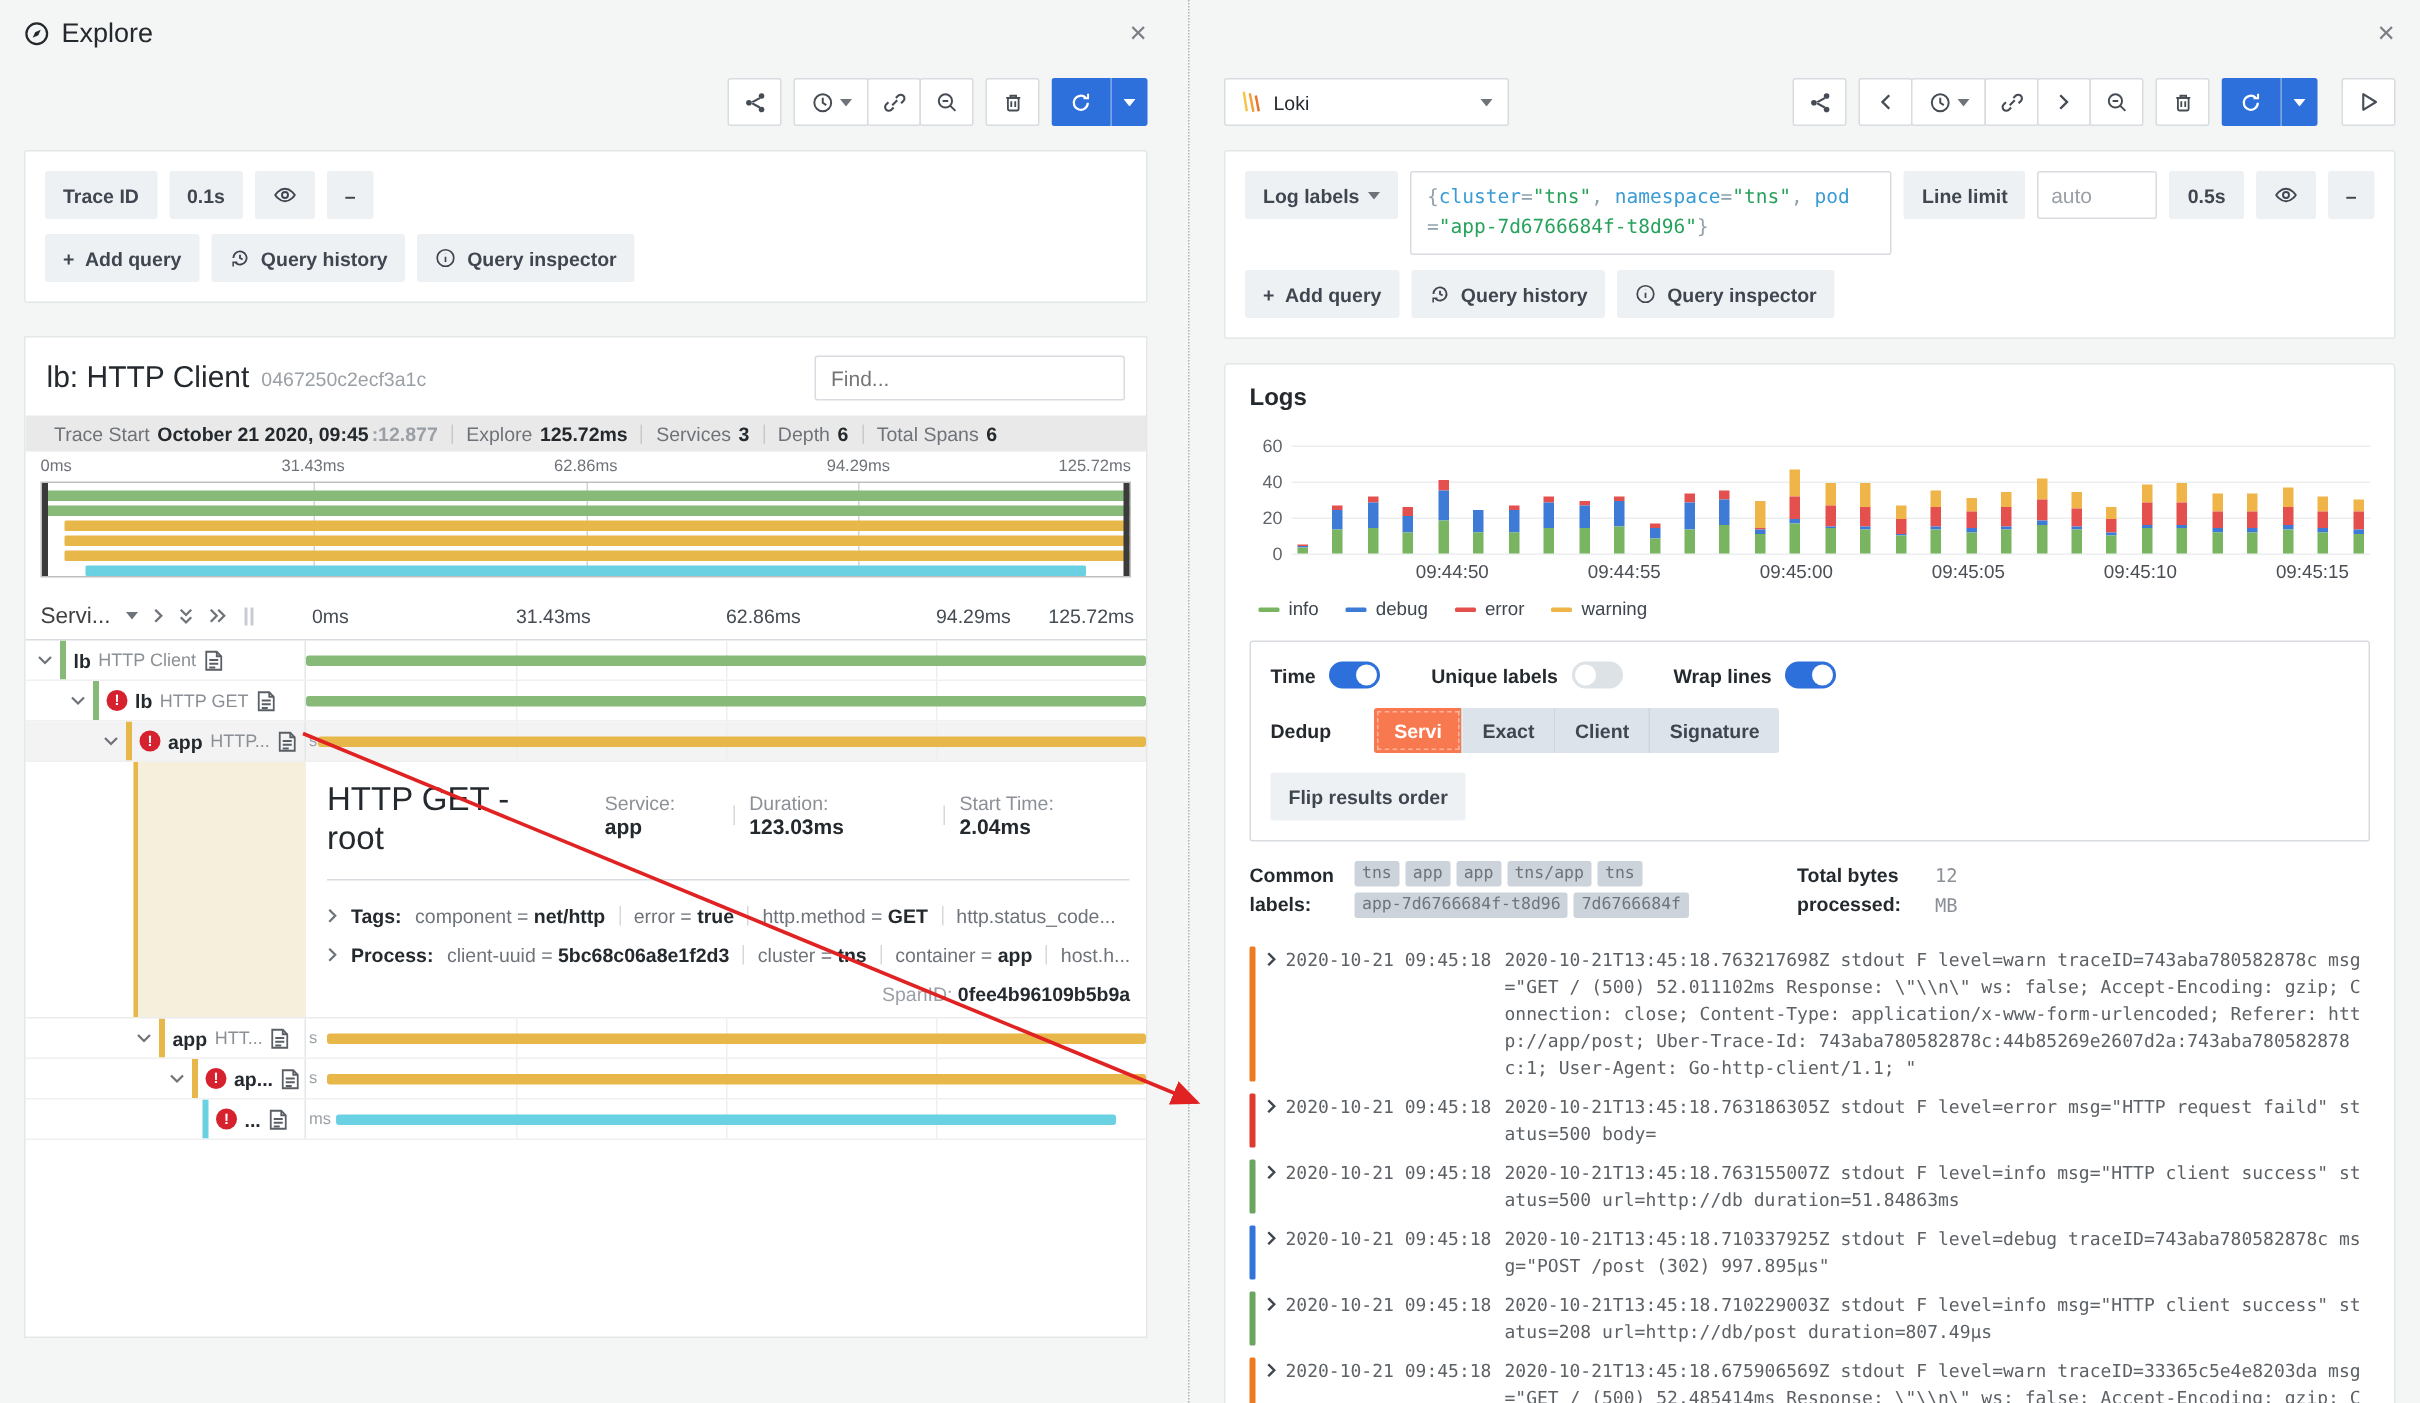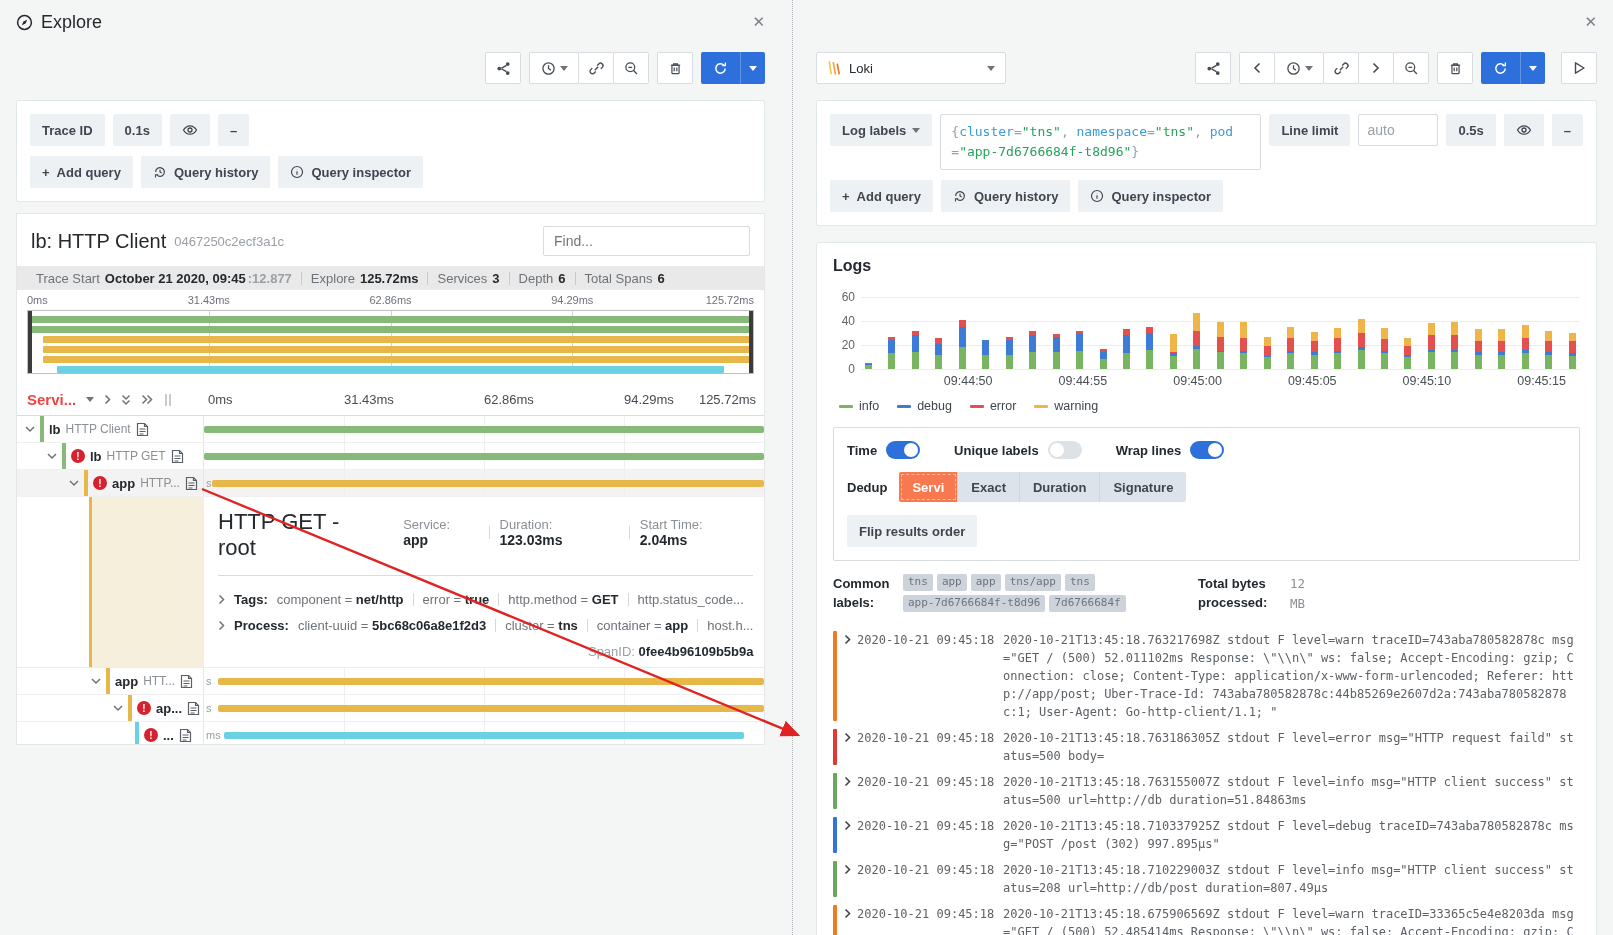--- a/index.html
+++ b/index.html
@@ -43,40 +43,40 @@
   .btn-sec { background:#eef1f4; border:none; border-radius:2px; height:32px; padding:0 12px;
     display:flex; align-items:center; gap:7px; color:#3f4650; font-weight:600; font-size:13px; cursor:pointer; }
   .logql-box { flex:1; min-height:54px; border:1px solid #d8dbe0; border-radius:2px; padding:7px 10px;
     font-family:"DejaVu Sans Mono", monospace; font-size:13px; line-height:20px; background:#fff; word-break:break-all; }
   .tok-key { color:#3a9bd5; } .tok-val { color:#27a25c; } .tok-punct { color:#8fa1aa; }
   .tok-op { color:#8fa1aa; } .tok-plain { color:#8fa1aa; }
   .lim-input { width:80px; height:32px; border:1px solid #d8dbe0; border-radius:2px; padding:0 8px;
     color:#1f2126; background:#fff; font-size:14px; }
   .lim-input::placeholder, .q-input::placeholder { color:#9aa0a6; }
   
-  .trace-card { background:#fff; border:1px solid #e4e7e8; margin:11px 16px 0; height:532px; overflow:hidden; }
+  .trace-card { background:#fff; border:1px solid #e4e7e8; margin:22px 16px 0; height:668px; overflow:hidden; }
   .trace-titlebar { display:flex; align-items:center; padding:12px 14px 10px; }
   .trace-title { font-size:20px; font-weight:500; color:#24292e; }
   .trace-id { font-size:13px; color:#9aa0a6; margin-left:8px; }
   .find-input { margin-left:auto; width:207px; height:30px; border:1px solid #d8dbe0; border-radius:2px; padding:0 10px; font-size:14px; }
   .summary-bar { background:#e9e9e9; display:flex; align-items:center; height:24px; padding:0 10px; gap:0; font-size:13px; color:#6e7379; }
   .summary-item { display:flex; gap:5px; align-items:center; padding:0 9px; }
   .summary-item b { color:#24292e; font-weight:700; }
   .summary-item .muted { color:#9aa0a6; font-weight:700; margin-left:-3px; }
   .summary-sep { width:1px; height:13px; background:#c9c9c9; }
   .axis-row { position:relative; height:18px; margin:2px 10px 0; font-size:11px; color:#6e7379; }
   .axis-row span { position:absolute; top:2px; }
   .minimap { position:relative; margin:0 10px; height:64px; border:1px solid #bfbfbf; background:#fff; }
   .mm-grid { position:absolute; top:0; bottom:0; width:1px; background:#d4d4d4; }
   .mm-handle { position:absolute; top:0; bottom:0; width:4px; background:#3b3b3b; }
   .mm-bar { position:absolute; height:7px; border-radius:1px; }
   
   .tree-header { display:flex; height:32px; border-bottom:1px solid #d8dbe0; align-items:center; margin-top:10px; }
   .tree-header-left { width:187px; display:flex; align-items:center; gap:10px; padding-left:10px; color:#3f4650; }
-  .tree-header-left .svc { font-size:15px; font-weight:700; color:#ef4444; }
+  .tree-header-left .svc { font-size:15px; font-weight:400; color:#404040; }
   .drag-handle { display:flex; gap:2px; margin-left:2px; }
   .drag-handle i { width:2px; height:12px; background:#c7cbd1; display:block; }
   .tl-axis { flex:1; position:relative; height:100%; font-size:13px; color:#464c54; }
   .tl-axis span { position:absolute; top:8px; }
   .span-rows { position:relative; }
   .span-row { display:flex; height:27px; align-items:stretch; border-bottom:1px solid #f0f0f0; }
   .span-row.selected { background:#f3f3f3; }
   .sr-name { width:187px; display:flex; align-items:center; gap:5px; border-right:1px solid #e4e7e8; overflow:hidden; }
   .sr-accent { width:4px; align-self:stretch; flex:none; }
   .sr-svc { font-weight:700; color:#24292e; white-space:nowrap; }
@@ -123,21 +123,21 @@
   .legend-swatch { width:14px; height:3px; border-radius:1px; }
   
   .controls-box { border:1px solid #d8dbe0; border-radius:2px; margin-top:14px; padding:13px; }
   .tog-row { display:flex; align-items:center; gap:34px; }
   .tog { display:flex; align-items:center; gap:9px; font-weight:700; color:#24292e; }
   .switch { width:34px; height:18px; border-radius:9px; position:relative; background:#dde2e7; }
   .switch.on { background:#2d6fdb; }
   .switch i { position:absolute; top:2px; width:14px; height:14px; border-radius:50%; background:#fff; left:2px; }
   .switch.on i { left:18px; }
   .dedup-row { display:flex; align-items:center; gap:10px; margin-top:13px; }
-  .dedup-lbl { font-weight:700; color:#24292e; margin-right:2px; }
+  .dedup-lbl { font-weight:700; color:#24292e; margin-right:19px; }
   .seg-group { display:flex; }
   .seg-btn { background:#dde3ea; color:#3f4650; height:30px; padding:0 13px; display:flex; align-items:center;
     font-weight:600; border-right:1px solid #cfd6dd; cursor:pointer; }
   .seg-btn:first-child { border-radius:2px 0 0 2px; }
   .seg-btn:last-child { border-radius:0 2px 2px 0; border-right:none; }
   .seg-btn.sel { background:#f87950; color:#fff; outline:1px dashed #ffb399; outline-offset:-3px; }
   .flip-row { margin-top:13px; }
   
   .meta-grid { display:flex; margin-top:13px; gap:10px; }
   .meta-col1 { display:flex; gap:8px; width:355px; }
@@ -915,21 +915,21 @@
             <span class="switch on">
               <i></i>
             </span>
           </span>
         </div>
       <div class="dedup-row">
         <span class="dedup-lbl">Dedup</span>
         <div class="seg-group" id="dedup-group">
             <span class="seg-btn sel">Servi</span>
             <span class="seg-btn">Exact</span>
-            <span class="seg-btn">Duration</span>
+            <span class="seg-btn">Client</span>
             <span class="seg-btn">Signature</span>
           </div>
       </div>
       <div class="flip-row">
         <button class="btn-sec">Flip results order</button>
       </div>
     </div>
 
     <div class="meta-grid">
       <div class="meta-col1">

